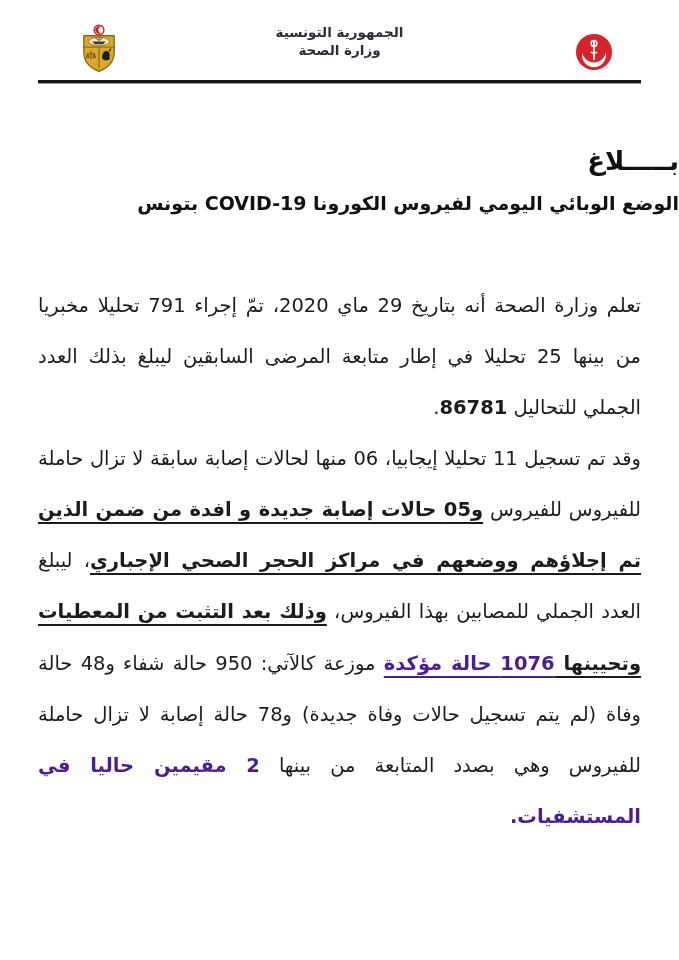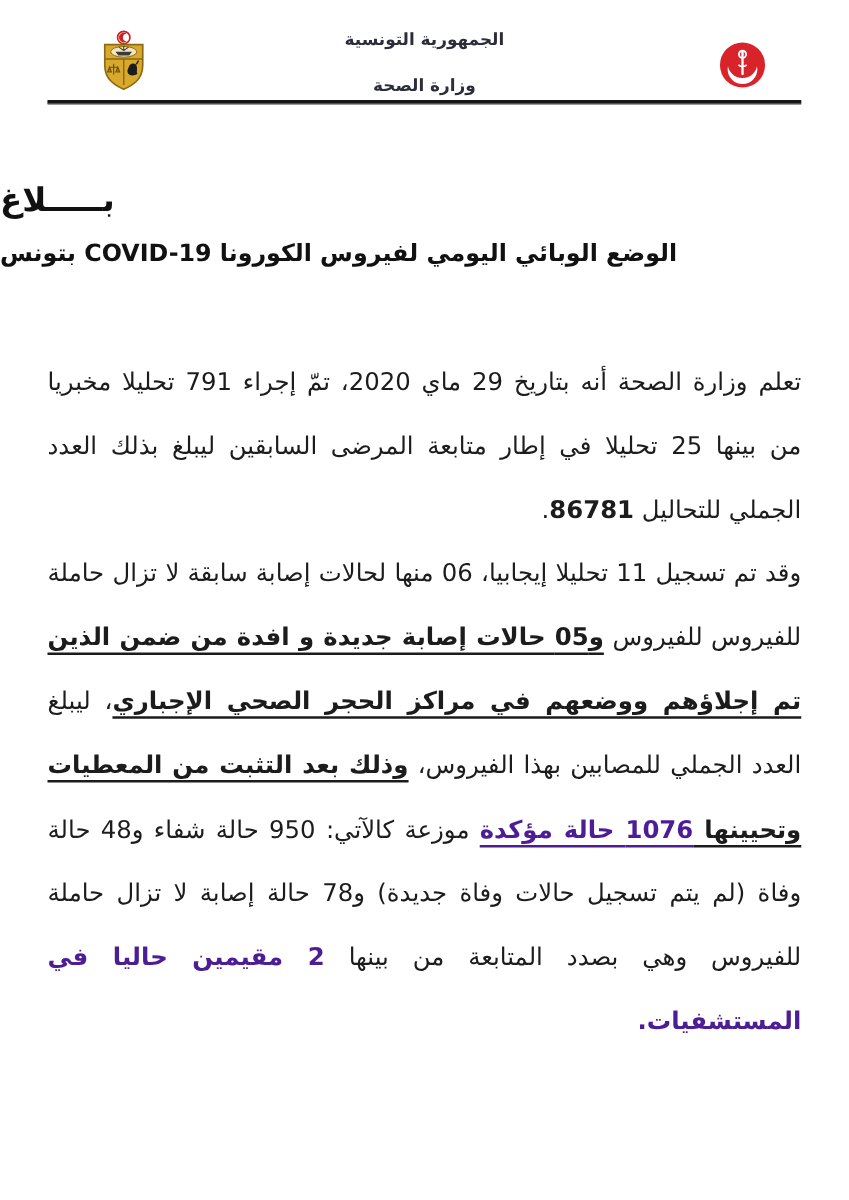--- a/index.html
+++ b/index.html
@@ -13,29 +13,29 @@
     margin:0 auto;
   }
   
   .header{position:relative;height:82px;}
   .emblem-left{position:absolute;left:80px;top:24px;width:38px;height:52px;}
   .header-center{
     position:absolute;left:0;right:0;top:26px;
     text-align:center;direction:rtl;
     color:#2b2e3a;font-weight:700;font-size:13.5px;line-height:1.0;
   }
-  .header-center .line2{margin-top:23px;}
+  .header-center .line2{margin-top:4px;}
   .logo-right{position:absolute;right:66px;top:33px;width:38px;height:38px;}
   .header-rule{
     position:absolute;top:80px;left:38px;right:38px;height:0;
     border-top:3px solid #161616;
     box-shadow:0 1px 0 #9a9a9a;
   }
   
-  .title-block{direction:rtl;text-align:left;margin-top:64px;}
+  .title-block{direction:rtl;text-align:right;margin-top:64px;}
   .doc-title{font-size:26px;font-weight:700;color:#111;letter-spacing:0;}
   .doc-subtitle{font-size:19px;font-weight:700;color:#111;margin-top:16px;}
   
   .doc-body{
     direction:rtl;
     margin:66px 38px 0 38px;
     font-size:19.5px;
     line-height:2.62;
     text-align:justify;
     text-justify:inter-word;

